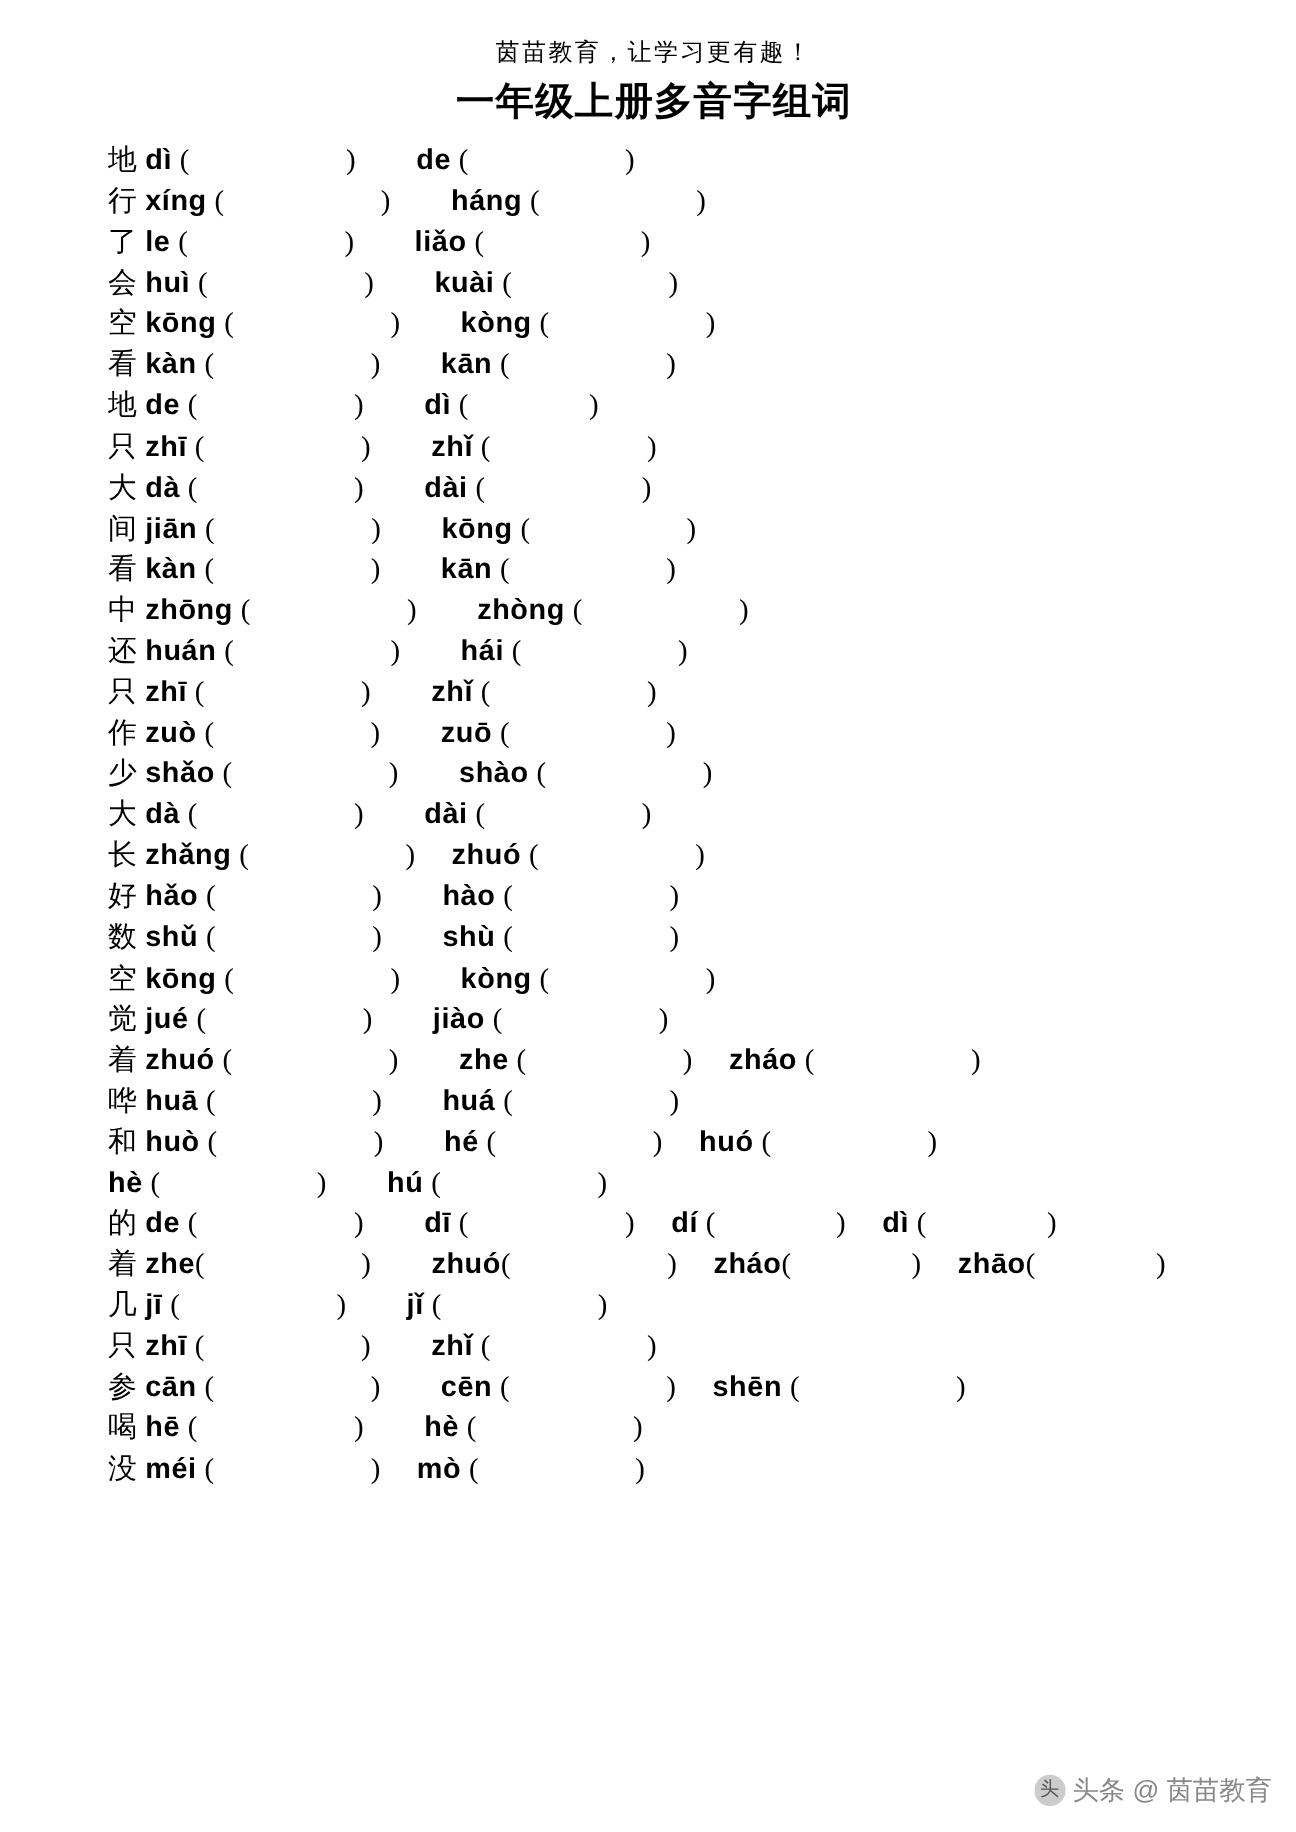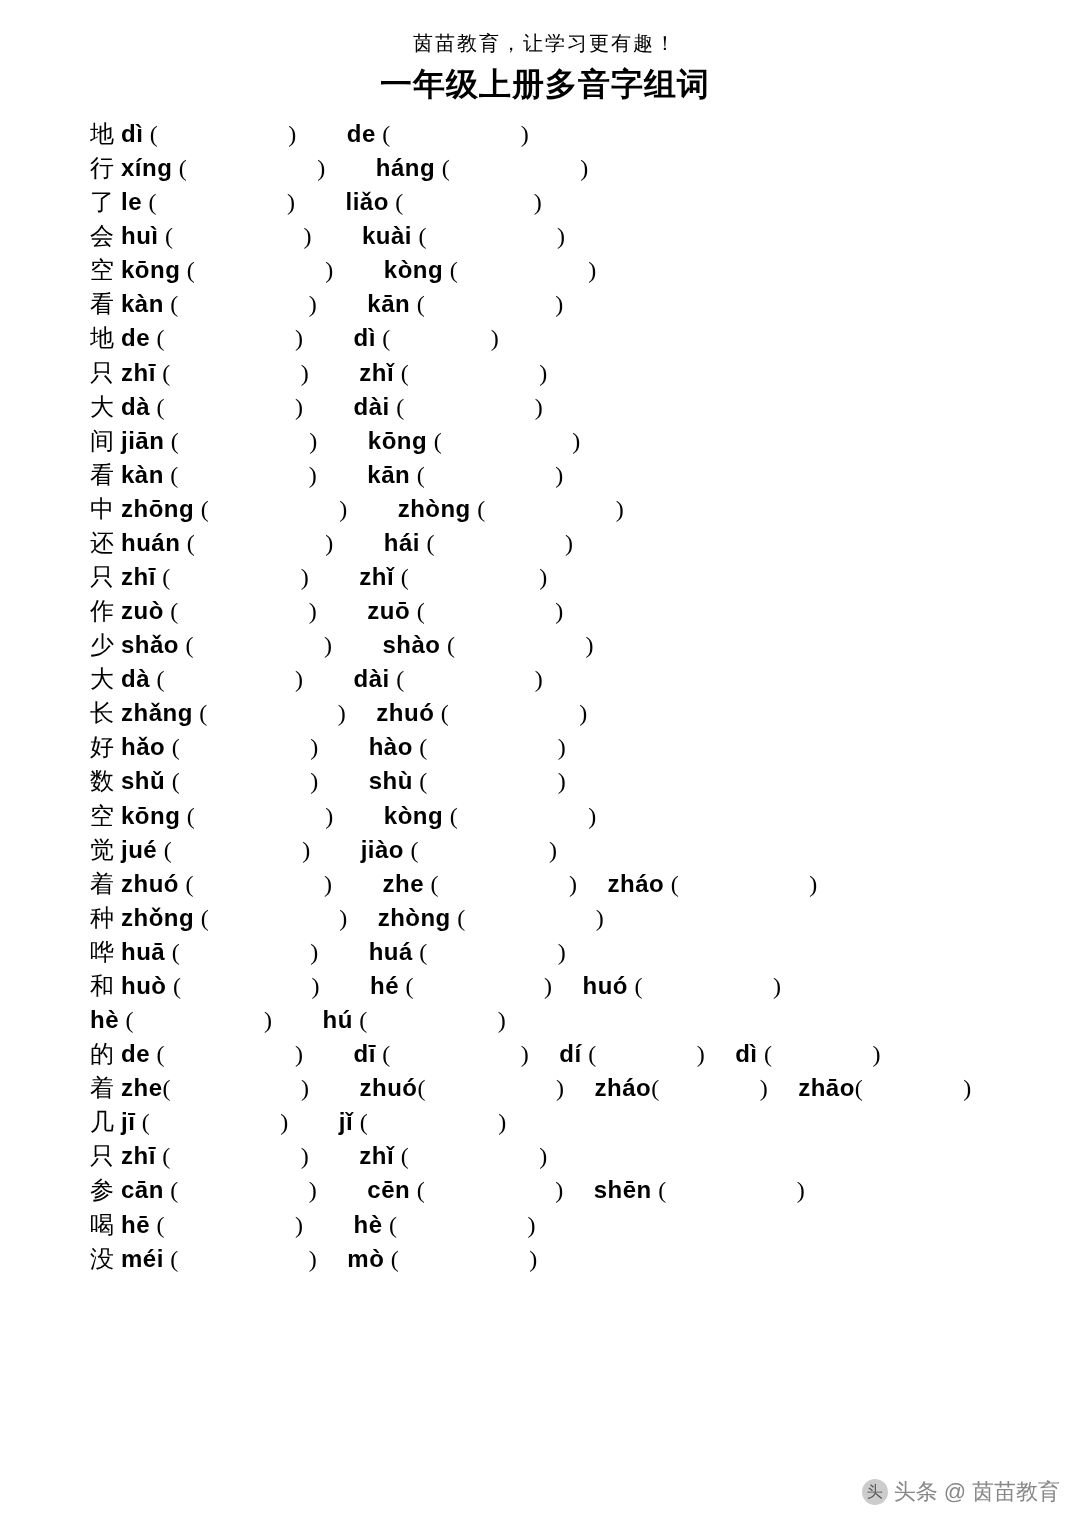--- a/index.html
+++ b/index.html
@@ -94,21 +94,20 @@
       <div class="row"><span class="hanzi">只</span> <span class="pinyin">zhī</span> <span class="paren">(</span><span class="gap-m"></span><span class="paren">)</span><span class="sp-m"></span><span class="pinyin">zhǐ</span> <span class="paren">(</span><span class="gap-m"></span><span class="paren">)</span></div>
       <div class="row"><span class="hanzi">作</span> <span class="pinyin">zuò</span> <span class="paren">(</span><span class="gap-m"></span><span class="paren">)</span><span class="sp-m"></span><span class="pinyin">zuō</span> <span class="paren">(</span><span class="gap-m"></span><span class="paren">)</span></div>
       <div class="row"><span class="hanzi">少</span> <span class="pinyin">shǎo</span> <span class="paren">(</span><span class="gap-m"></span><span class="paren">)</span><span class="sp-m"></span><span class="pinyin">shào</span> <span class="paren">(</span><span class="gap-m"></span><span class="paren">)</span></div>
       <div class="row"><span class="hanzi">大</span> <span class="pinyin">dà</span> <span class="paren">(</span><span class="gap-m"></span><span class="paren">)</span><span class="sp-m"></span><span class="pinyin">dài</span> <span class="paren">(</span><span class="gap-m"></span><span class="paren">)</span></div>
       <div class="row"><span class="hanzi">长</span> <span class="pinyin">zhǎng</span> <span class="paren">(</span><span class="gap-m"></span><span class="paren">)</span><span class="sp-s"></span><span class="pinyin">zhuó</span> <span class="paren">(</span><span class="gap-m"></span><span class="paren">)</span></div>
       <div class="row"><span class="hanzi">好</span> <span class="pinyin">hǎo</span> <span class="paren">(</span><span class="gap-m"></span><span class="paren">)</span><span class="sp-m"></span><span class="pinyin">hào</span> <span class="paren">(</span><span class="gap-m"></span><span class="paren">)</span></div>
       <div class="row"><span class="hanzi">数</span> <span class="pinyin">shǔ</span> <span class="paren">(</span><span class="gap-m"></span><span class="paren">)</span><span class="sp-m"></span><span class="pinyin">shù</span> <span class="paren">(</span><span class="gap-m"></span><span class="paren">)</span></div>
       <div class="row"><span class="hanzi">空</span> <span class="pinyin">kōng</span> <span class="paren">(</span><span class="gap-m"></span><span class="paren">)</span><span class="sp-m"></span><span class="pinyin">kòng</span> <span class="paren">(</span><span class="gap-m"></span><span class="paren">)</span></div>
       <div class="row"><span class="hanzi">觉</span> <span class="pinyin">jué</span> <span class="paren">(</span><span class="gap-m"></span><span class="paren">)</span><span class="sp-m"></span><span class="pinyin">jiào</span> <span class="paren">(</span><span class="gap-m"></span><span class="paren">)</span></div>
       <div class="row"><span class="hanzi">着</span> <span class="pinyin">zhuó</span> <span class="paren">(</span><span class="gap-m"></span><span class="paren">)</span><span class="sp-m"></span><span class="pinyin">zhe</span> <span class="paren">(</span><span class="gap-m"></span><span class="paren">)</span><span class="sp-s"></span><span class="pinyin">zháo</span> <span class="paren">(</span><span class="gap-m"></span><span class="paren">)</span></div>
-      <div class="row"><span class="hanzi">种</span> <span class="pinyin">zhǒng</span> <span class="paren">(</span><span class="gap-m"></span><span class="paren">)</span><span class="sp-s"></span><span class="pinyin">zhòng</span> <span class="paren">(</span><span class="gap-m"></span><span class="paren">)</span></div>
       <div class="row"><span class="hanzi">哗</span> <span class="pinyin">huā</span> <span class="paren">(</span><span class="gap-m"></span><span class="paren">)</span><span class="sp-m"></span><span class="pinyin">huá</span> <span class="paren">(</span><span class="gap-m"></span><span class="paren">)</span></div>
       <div class="row"><span class="hanzi">和</span> <span class="pinyin">huò</span> <span class="paren">(</span><span class="gap-m"></span><span class="paren">)</span><span class="sp-m"></span><span class="pinyin">hé</span> <span class="paren">(</span><span class="gap-m"></span><span class="paren">)</span><span class="sp-s"></span><span class="pinyin">huó</span> <span class="paren">(</span><span class="gap-m"></span><span class="paren">)</span></div>
       <div class="row"><span class="pinyin">hè</span> <span class="paren">(</span><span class="gap-m"></span><span class="paren">)</span><span class="sp-m"></span><span class="pinyin">hú</span> <span class="paren">(</span><span class="gap-m"></span><span class="paren">)</span></div>
       <div class="row"><span class="hanzi">的</span> <span class="pinyin">de</span> <span class="paren">(</span><span class="gap-m"></span><span class="paren">)</span><span class="sp-m"></span><span class="pinyin">dī</span> <span class="paren">(</span><span class="gap-m"></span><span class="paren">)</span><span class="sp-s"></span><span class="pinyin">dí</span> <span class="paren">(</span><span class="gap-s"></span><span class="paren">)</span><span class="sp-s"></span><span class="pinyin">dì</span> <span class="paren">(</span><span class="gap-s"></span><span class="paren">)</span></div>
       <div class="row"><span class="hanzi">着</span> <span class="pinyin">zhe</span><span class="paren">(</span><span class="gap-m"></span><span class="paren">)</span><span class="sp-m"></span><span class="pinyin">zhuó</span><span class="paren">(</span><span class="gap-m"></span><span class="paren">)</span><span class="sp-s"></span><span class="pinyin">zháo</span><span class="paren">(</span><span class="gap-s"></span><span class="paren">)</span><span class="sp-s"></span><span class="pinyin">zhāo</span><span class="paren">(</span><span class="gap-s"></span><span class="paren">)</span></div>
       <div class="row"><span class="hanzi">几</span> <span class="pinyin">jī</span> <span class="paren">(</span><span class="gap-m"></span><span class="paren">)</span><span class="sp-m"></span><span class="pinyin">jǐ</span> <span class="paren">(</span><span class="gap-m"></span><span class="paren">)</span></div>
       <div class="row"><span class="hanzi">只</span> <span class="pinyin">zhī</span> <span class="paren">(</span><span class="gap-m"></span><span class="paren">)</span><span class="sp-m"></span><span class="pinyin">zhǐ</span> <span class="paren">(</span><span class="gap-m"></span><span class="paren">)</span></div>
       <div class="row"><span class="hanzi">参</span> <span class="pinyin">cān</span> <span class="paren">(</span><span class="gap-m"></span><span class="paren">)</span><span class="sp-m"></span><span class="pinyin">cēn</span> <span class="paren">(</span><span class="gap-m"></span><span class="paren">)</span><span class="sp-s"></span><span class="pinyin">shēn</span> <span class="paren">(</span><span class="gap-m"></span><span class="paren">)</span></div>
       <div class="row"><span class="hanzi">喝</span> <span class="pinyin">hē</span> <span class="paren">(</span><span class="gap-m"></span><span class="paren">)</span><span class="sp-m"></span><span class="pinyin">hè</span> <span class="paren">(</span><span class="gap-m"></span><span class="paren">)</span></div>
       <div class="row"><span class="hanzi">没</span> <span class="pinyin">méi</span> <span class="paren">(</span><span class="gap-m"></span><span class="paren">)</span><span class="sp-s"></span><span class="pinyin">mò</span> <span class="paren">(</span><span class="gap-m"></span><span class="paren">)</span></div>

